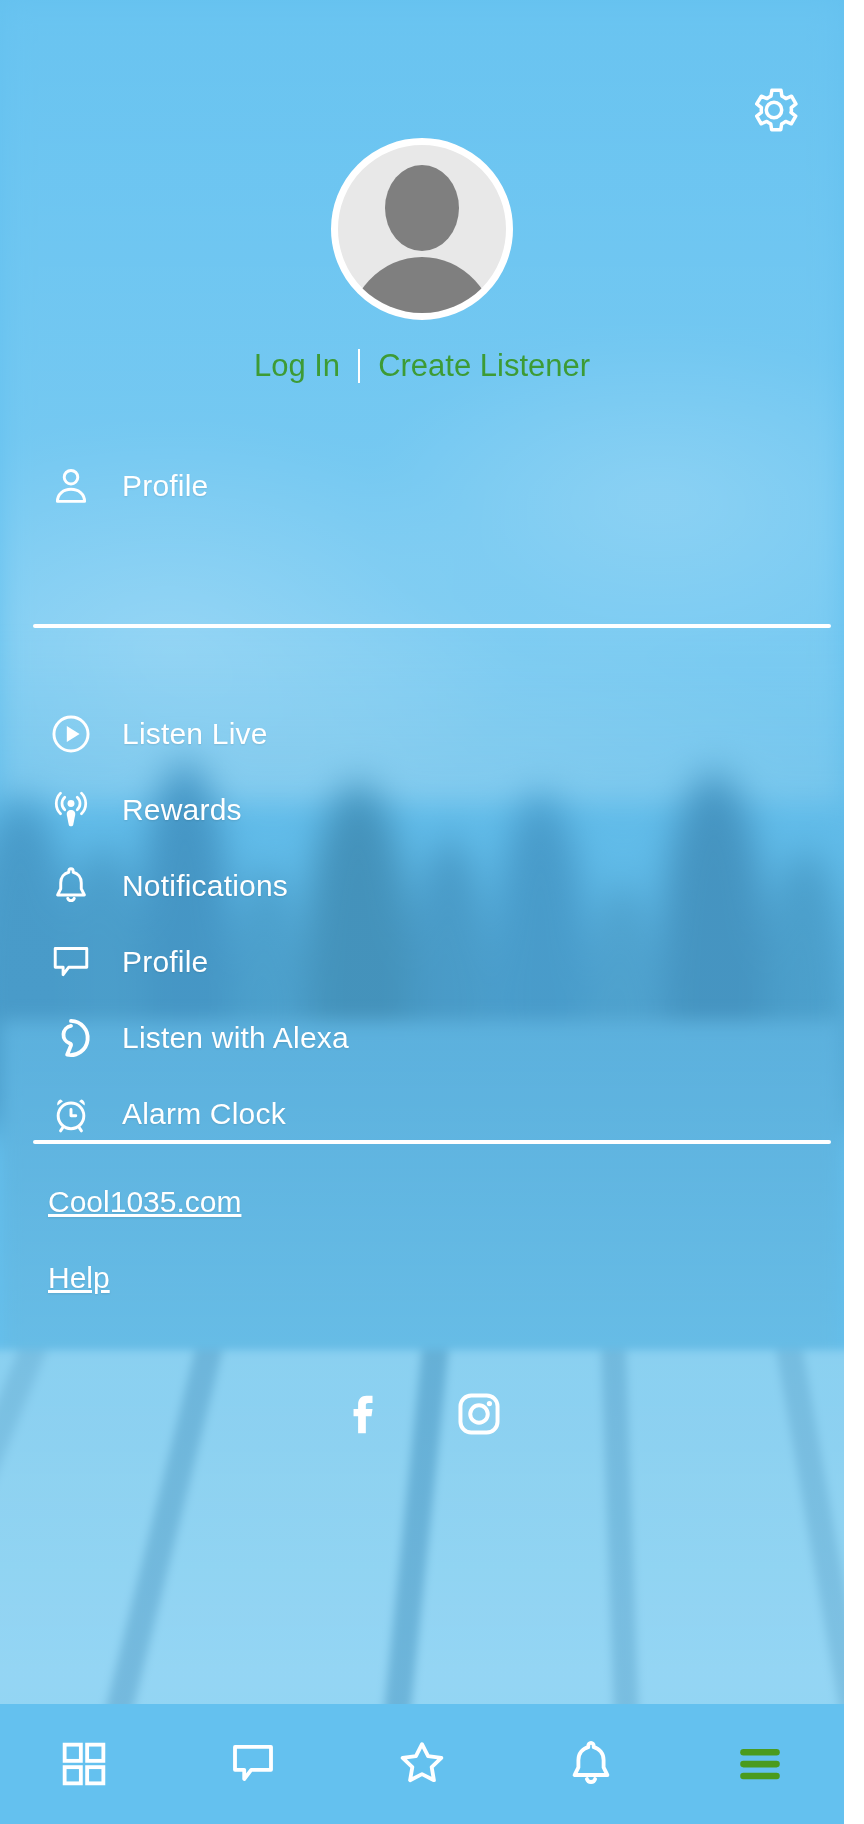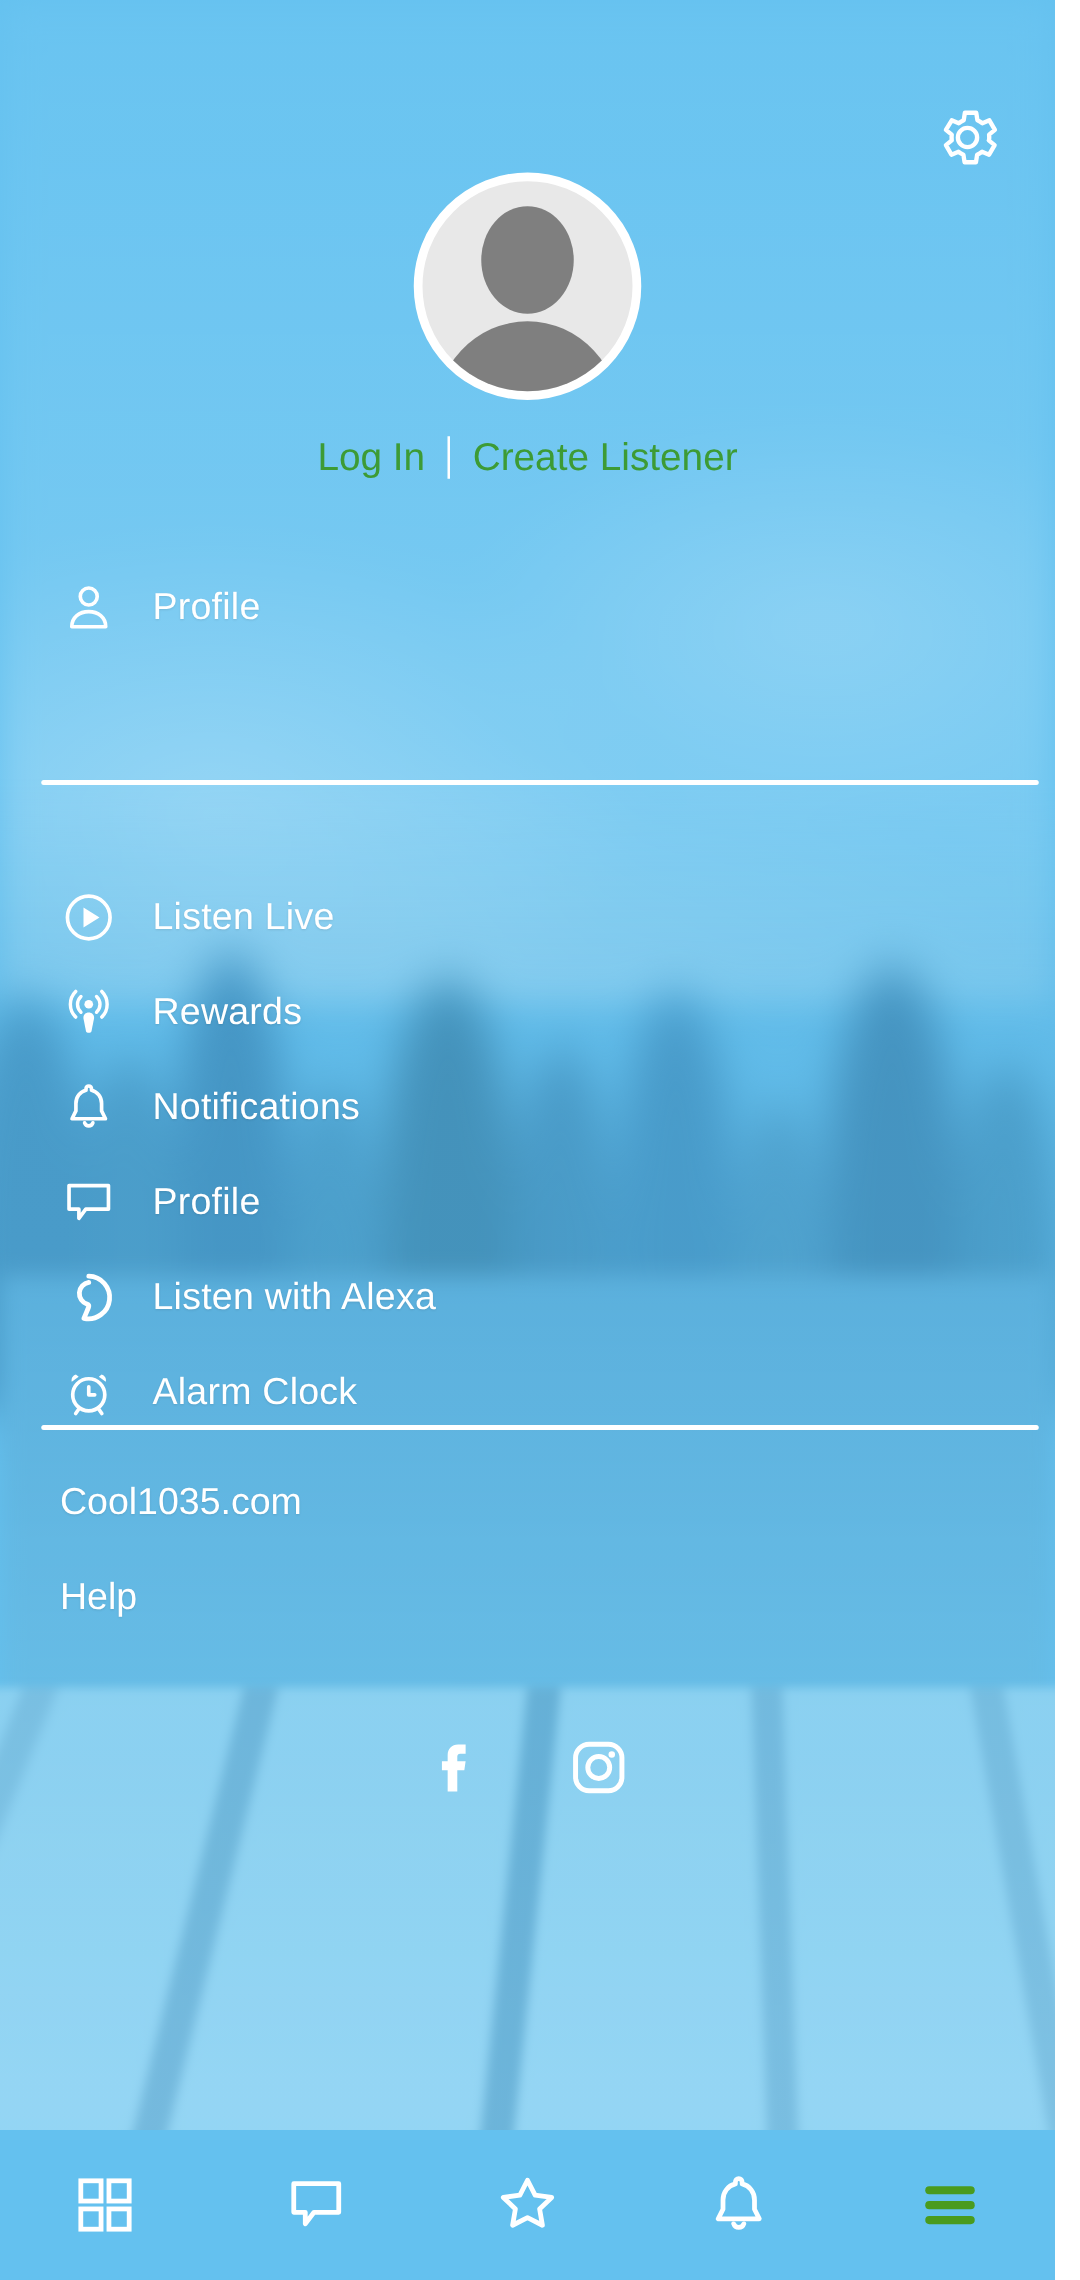--- a/index.html
+++ b/index.html
@@ -133,21 +133,21 @@
   .divider {
     position: absolute; left: 33px; width: 798px; height: 4px;
     background: #ffffff; border-radius: 2px;
   }
   #divider-top    { top: 624px; }
   #divider-bottom { top: 1140px; }
 
   .footer-links { position: absolute; left: 48px; top: 1185px; }
   .footer-link {
     color: #ffffff; font-size: 30px; margin-bottom: 42px;
-    cursor: pointer; text-shadow: 0 1px 2px rgba(0,0,0,.10);
+    cursor: pointer; text-shadow: 0 1px 2px rgba(0,0,0,.10); text-decoration: underline;
   }
 
   .social-row {
     position: absolute; left: 0; right: 0; top: 1388px;
     display: flex; justify-content: center; align-items: center; gap: 62px;
   }
   .social-btn { width: 52px; height: 52px; cursor: pointer;
     display: flex; align-items: center; justify-content: center; }
 
   .tabbar {

